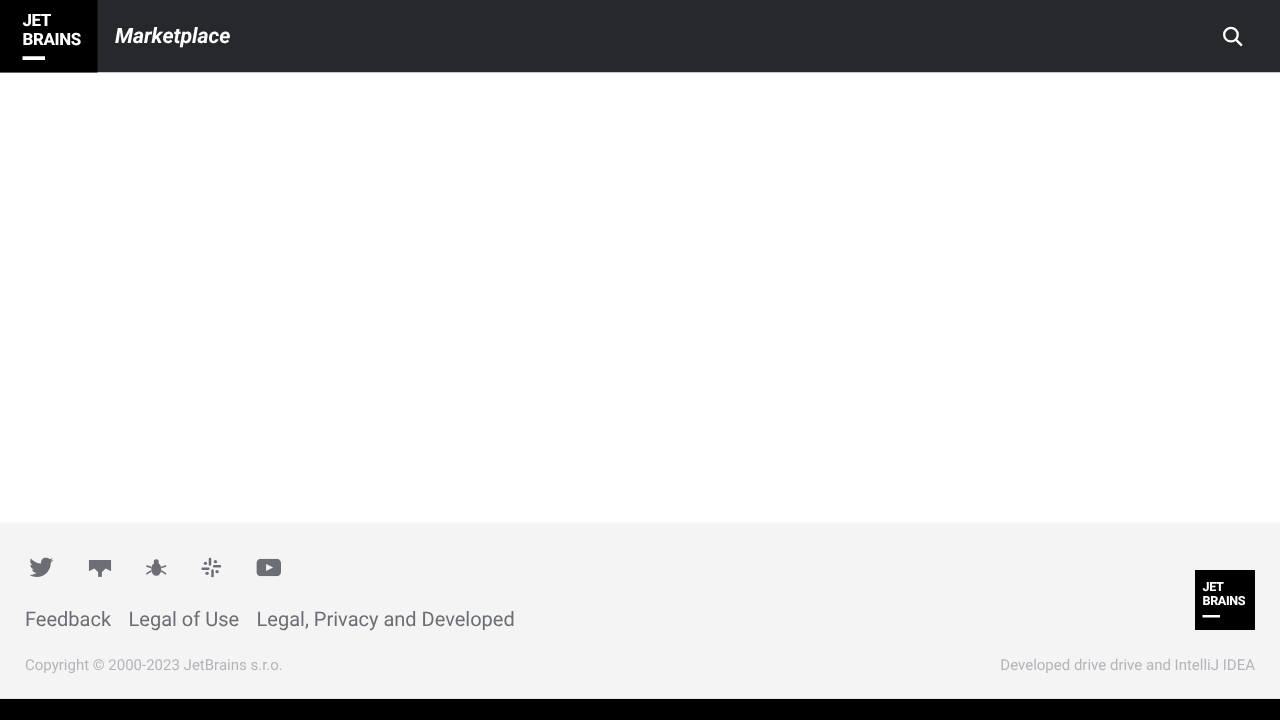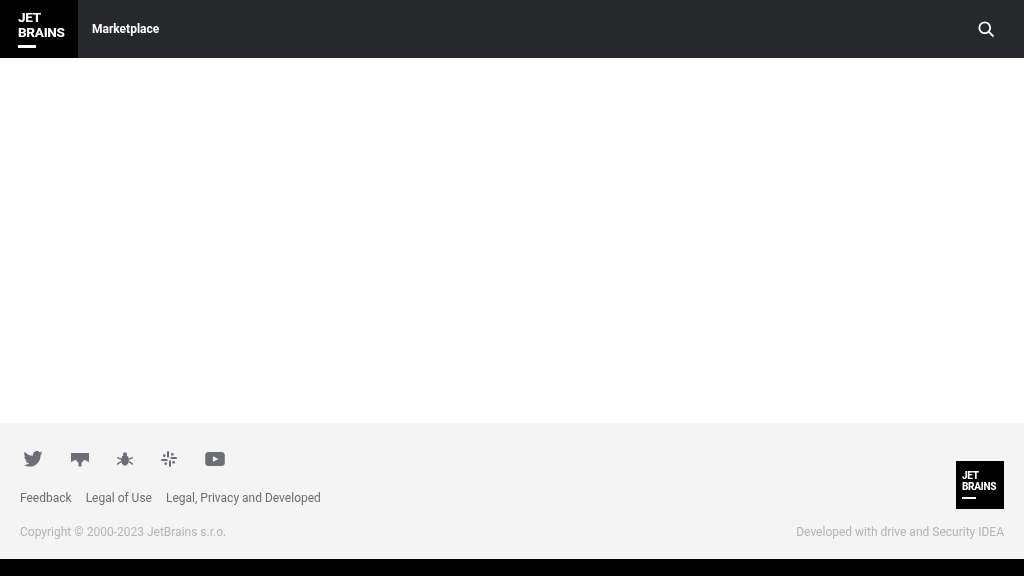--- a/index.html
+++ b/index.html
@@ -42,23 +42,24 @@
       letter-spacing: -0.3px;
     }
     .logo-underline {
       width: 18px;
       height: 3px;
       background: #fff;
       margin-top: 6px;
     }
     .marketplace-title {
       color: #fff;
-      font-size: 12px;
+      font-size: 17px;
       font-weight: 700;
       margin-left: 14px;
+      font-style: italic;
     }
     .header-spacer {
       flex: 1;
     }
     .search-icon-wrap {
       color: #fff;
       margin-right: 28px;
       cursor: pointer;
       display: flex;
       align-items: center;
@@ -81,21 +82,21 @@
     }
     .social-icon {
       color: #6c6e75;
       cursor: pointer;
       display: flex;
       align-items: center;
     }
     .footer-links {
       display: flex;
       gap: 14px;
-      font-size: 12px;
+      font-size: 16px;
       color: #6c6e75;
       margin-bottom: 20px;
     }
     .footer-link {
       color: #6c6e75;
       cursor: pointer;
     }
     .footer-bottom {
       display: flex;
       justify-content: space-between;
@@ -205,17 +206,17 @@
   </div>
 
   <div class="footer-links">
     <span class="footer-link">Feedback</span>
     <span class="footer-link">Legal of Use</span>
     <span class="footer-link">Legal, Privacy and Developed</span>
   </div>
 
   <div class="footer-bottom">
     <span>Copyright © 2000-2023 JetBrains s.r.o.</span>
-    <span>Developed with drive and Security IDEA</span>
+    <span>Developed drive drive and IntelliJ IDEA</span>
   </div>
 </div>
 
 <div class="bottom-bar"></div>
 
 </body></html>

